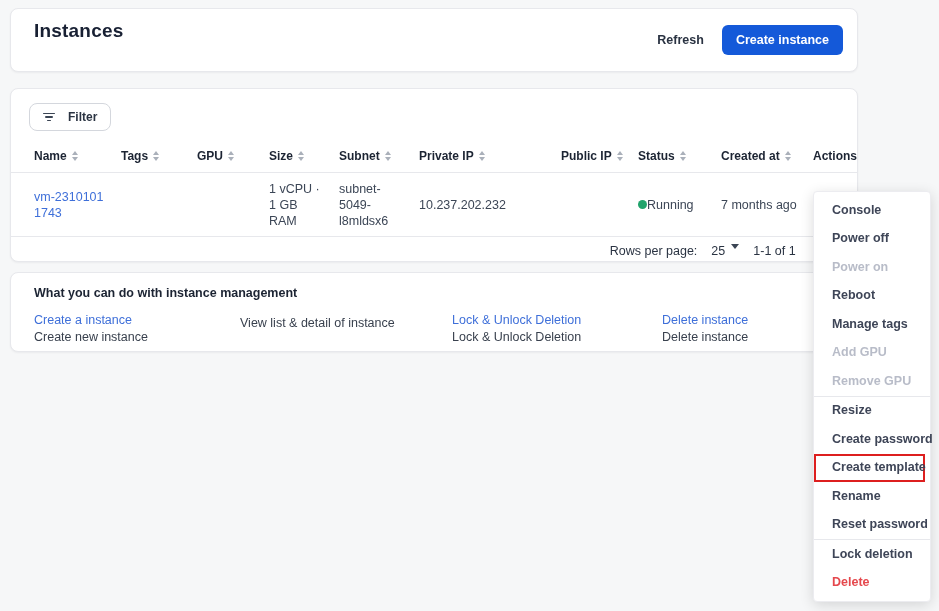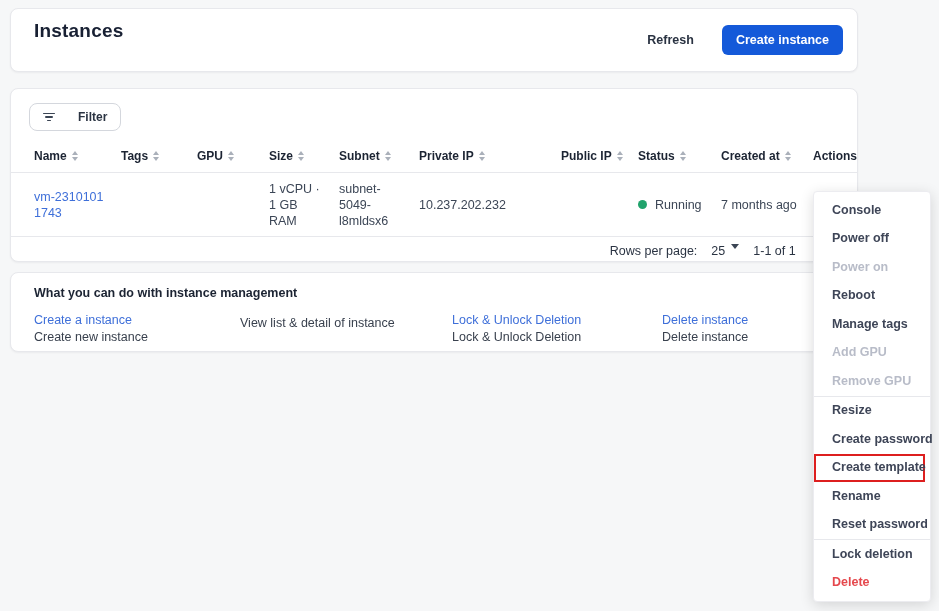--- a/index.html
+++ b/index.html
@@ -16,46 +16,46 @@
     background:#fff;
     border:1px solid #e7e8ec;
     border-radius:8px;
     box-shadow:0 1px 2px rgba(16,24,40,.05);
   }
 
   
   #header-card { left:10px; top:8px; width:848px; height:64px; display:flex; justify-content:space-between; align-items:flex-start; padding:11px 14px 0 23px; }
   .page-title { font-size:19px; font-weight:bold; color:#182033; letter-spacing:.2px; }
   .page-subtitle { font-size:12px; color:#59606e; margin-top:7px; }
-  .header-actions { display:flex; align-items:center; gap:16px; margin-top:5px; }
+  .header-actions { display:flex; align-items:center; gap:6px; margin-top:5px; }
   .btn-ghost { border:none; background:transparent; font-family:inherit; font-size:12.5px; font-weight:bold; color:#2a3342; padding:7px 12px; border-radius:6px; cursor:pointer; }
   .btn-primary { border:none; background:#1459d9; color:#fff; font-family:inherit; font-size:12.5px; font-weight:bold; padding:8px 14px; border-radius:6px; cursor:pointer; }
 
   
   #table-card { left:10px; top:88px; width:848px; height:174px; }
-  .filter-btn { display:inline-flex; align-items:center; gap:23px; margin:14px 0 0 18px; border:1px solid #d4d7dd; background:#fff; border-radius:8px; padding:6px 13px; font-family:inherit; font-size:12px; font-weight:bold; color:#2a3342; cursor:pointer; }
+  .filter-btn { display:inline-flex; align-items:center; gap:13px; margin:14px 0 0 18px; border:1px solid #d4d7dd; background:#fff; border-radius:8px; padding:6px 13px; font-family:inherit; font-size:12px; font-weight:bold; color:#2a3342; cursor:pointer; }
   .filter-icon { display:inline-flex; flex-direction:column; align-items:center; gap:2px; }
   .filter-icon i { display:block; height:1.5px; background:#3b4554; border-radius:1px; }
   .filter-icon i:nth-child(1){ width:12px; }
   .filter-icon i:nth-child(2){ width:8px; }
   .filter-icon i:nth-child(3){ width:4px; }
 
   .tgrid { display:grid; grid-template-columns:87px 76px 72px 70px 80px 142px 77px 83px 92px 1fr; padding-left:23px; align-items:center; }
   .thead { margin-top:9px; height:33px; border-bottom:1px solid #e7e8ec; }
   .th { display:flex; align-items:center; gap:5px; font-size:12px; font-weight:bold; color:#1c2433; }
   .sort-icon { display:inline-flex; flex-direction:column; gap:2px; }
   .sort-icon b { width:0; height:0; border-left:3.5px solid transparent; border-right:3.5px solid transparent; }
   .sort-icon b.up { border-bottom:4px solid #aab0ba; }
   .sort-icon b.dn { border-top:4px solid #aab0ba; }
 
   .trow { height:64px; border-bottom:1px solid #e7e8ec; font-size:12.5px; color:#3c4656; }
   .cell { line-height:16px; padding-right:14px; }
   .link { color:#3e6fd9; text-decoration:none; cursor:pointer; }
   .name-cell { word-break:break-all; }
-  .status-cell { display:flex; align-items:center; gap:8px; }
+  .status-cell { display:flex; align-items:center; gap:0; }
   .status-dot { width:9px; height:9px; border-radius:50%; background:#21a36c; flex:0 0 auto; }
 
   .pagination { height:28px; display:flex; align-items:center; justify-content:flex-end; gap:14px; padding-right:10px; font-size:12.5px; color:#2a3342; }
   .rpp-select { display:flex; gap:6px; cursor:pointer; }
   .caret-down { width:0; height:0; border-left:4px solid transparent; border-right:4px solid transparent; border-top:5px solid #3b4554; display:inline-block; }
   .page-chevron { font-size:17px; color:#c3c7ce; cursor:pointer; padding:0 3px; line-height:1; }
 
   
   #info-card { left:10px; top:272px; width:848px; height:80px; padding:13px 14px 0 23px; }
   .info-title { font-size:12.5px; font-weight:bold; color:#1c2433; }

